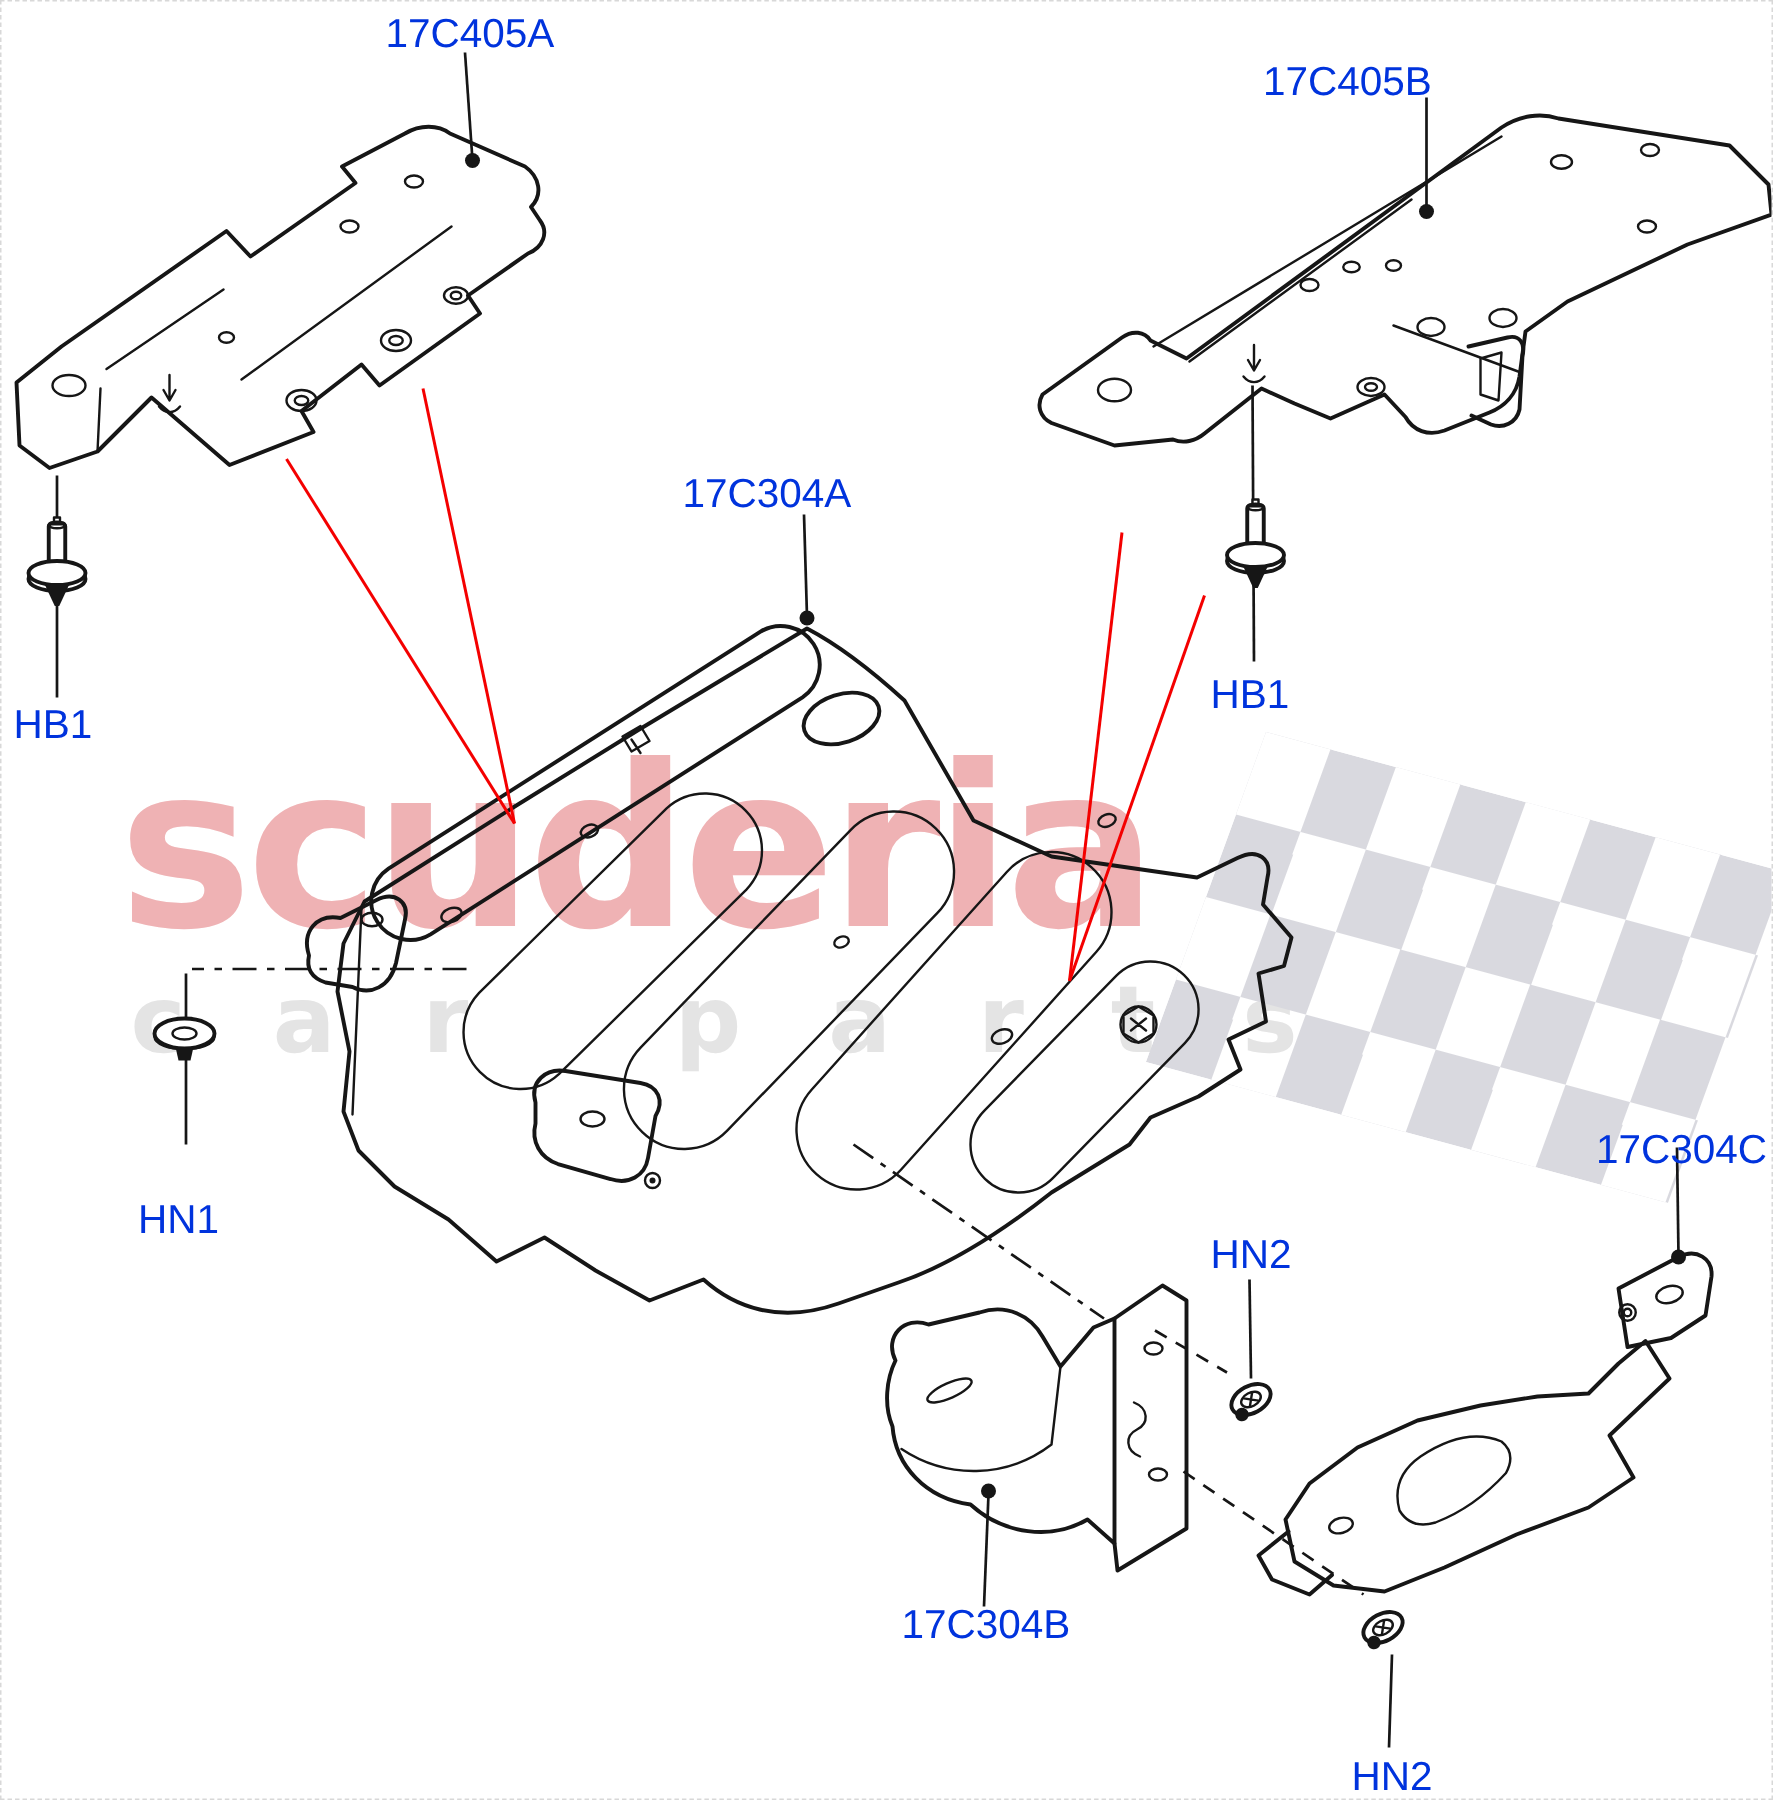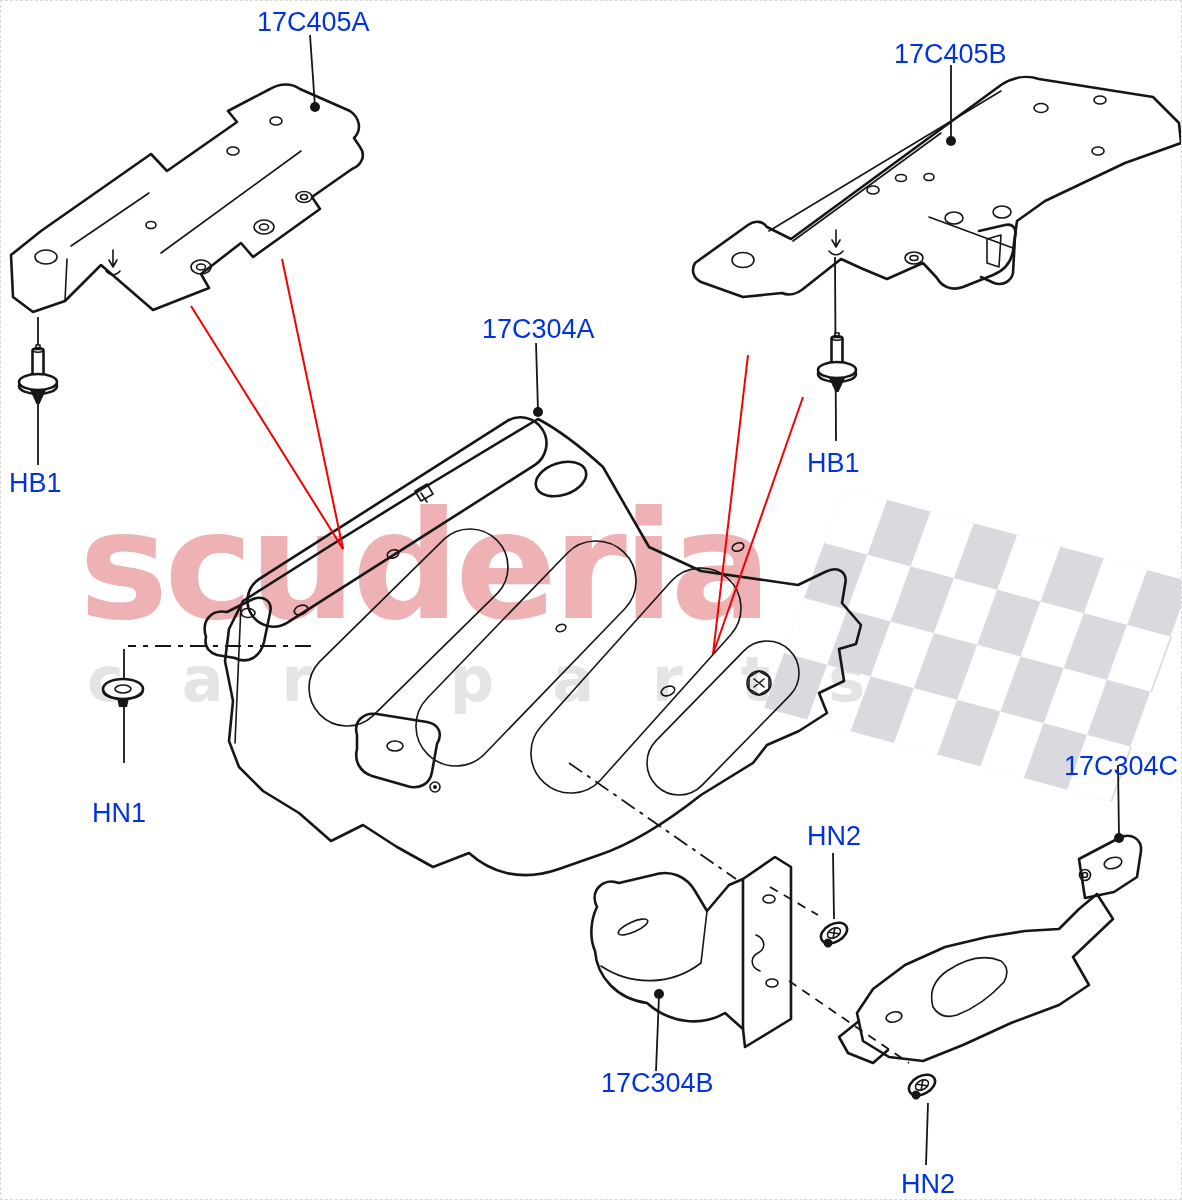--- a/index.html
+++ b/index.html
@@ -211,22 +211,22 @@
     </g>
     <g transform="translate(921,1084) rotate(-28)">
       <ellipse class="p wf" cx="0" cy="0" rx="14" ry="9"></ellipse>
       <ellipse class="t" cx="0" cy="0" rx="7" ry="4.5"></ellipse>
       <path class="t" d="M-4,-3 L4,3 M-3,4 L3,-4"></path>
       <circle class="dk" cx="-10" cy="6" r="4.5"></circle>
     </g>
   </svg>
 
   <div class="lbl" style="left:256px;top:8px">17C405A</div>
-  <div class="lbl" style="left:893px;top:40px">17C405B</div>
-  <div class="lbl" style="left:481px;top:315px">17C304A</div>
+  <div class="lbl" style="left:841px;top:40px">17C405B</div>
+  <div class="lbl" style="left:454px;top:315px">17C304A</div>
   <div class="lbl" style="left:8px;top:469px">HB1</div>
   <div class="lbl" style="left:806px;top:449px">HB1</div>
   <div class="lbl" style="left:91px;top:799px">HN1</div>
   <div class="lbl" style="left:806px;top:822px">HN2</div>
   <div class="lbl" style="left:900px;top:1170px">HN2</div>
   <div class="lbl" style="left:600px;top:1069px">17C304B</div>
   <div class="lbl" style="left:1063px;top:752px">17C304C</div>
 </div>
 
 </body></html>

